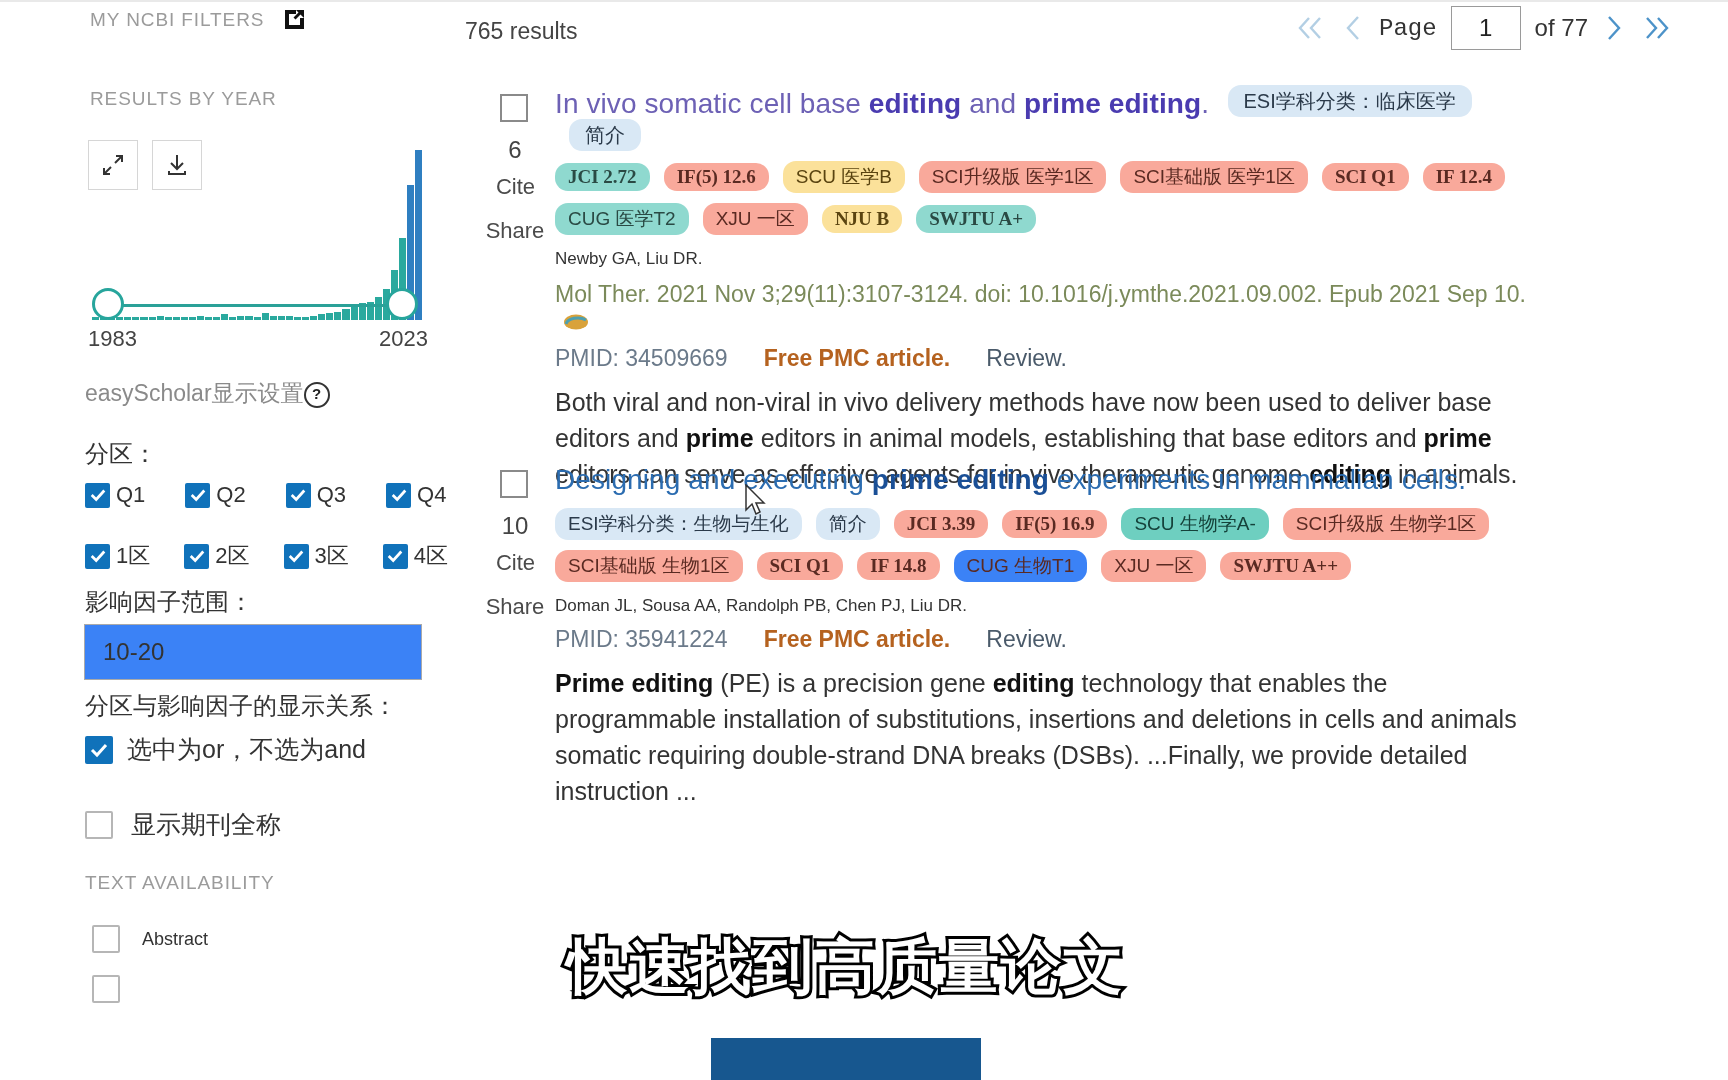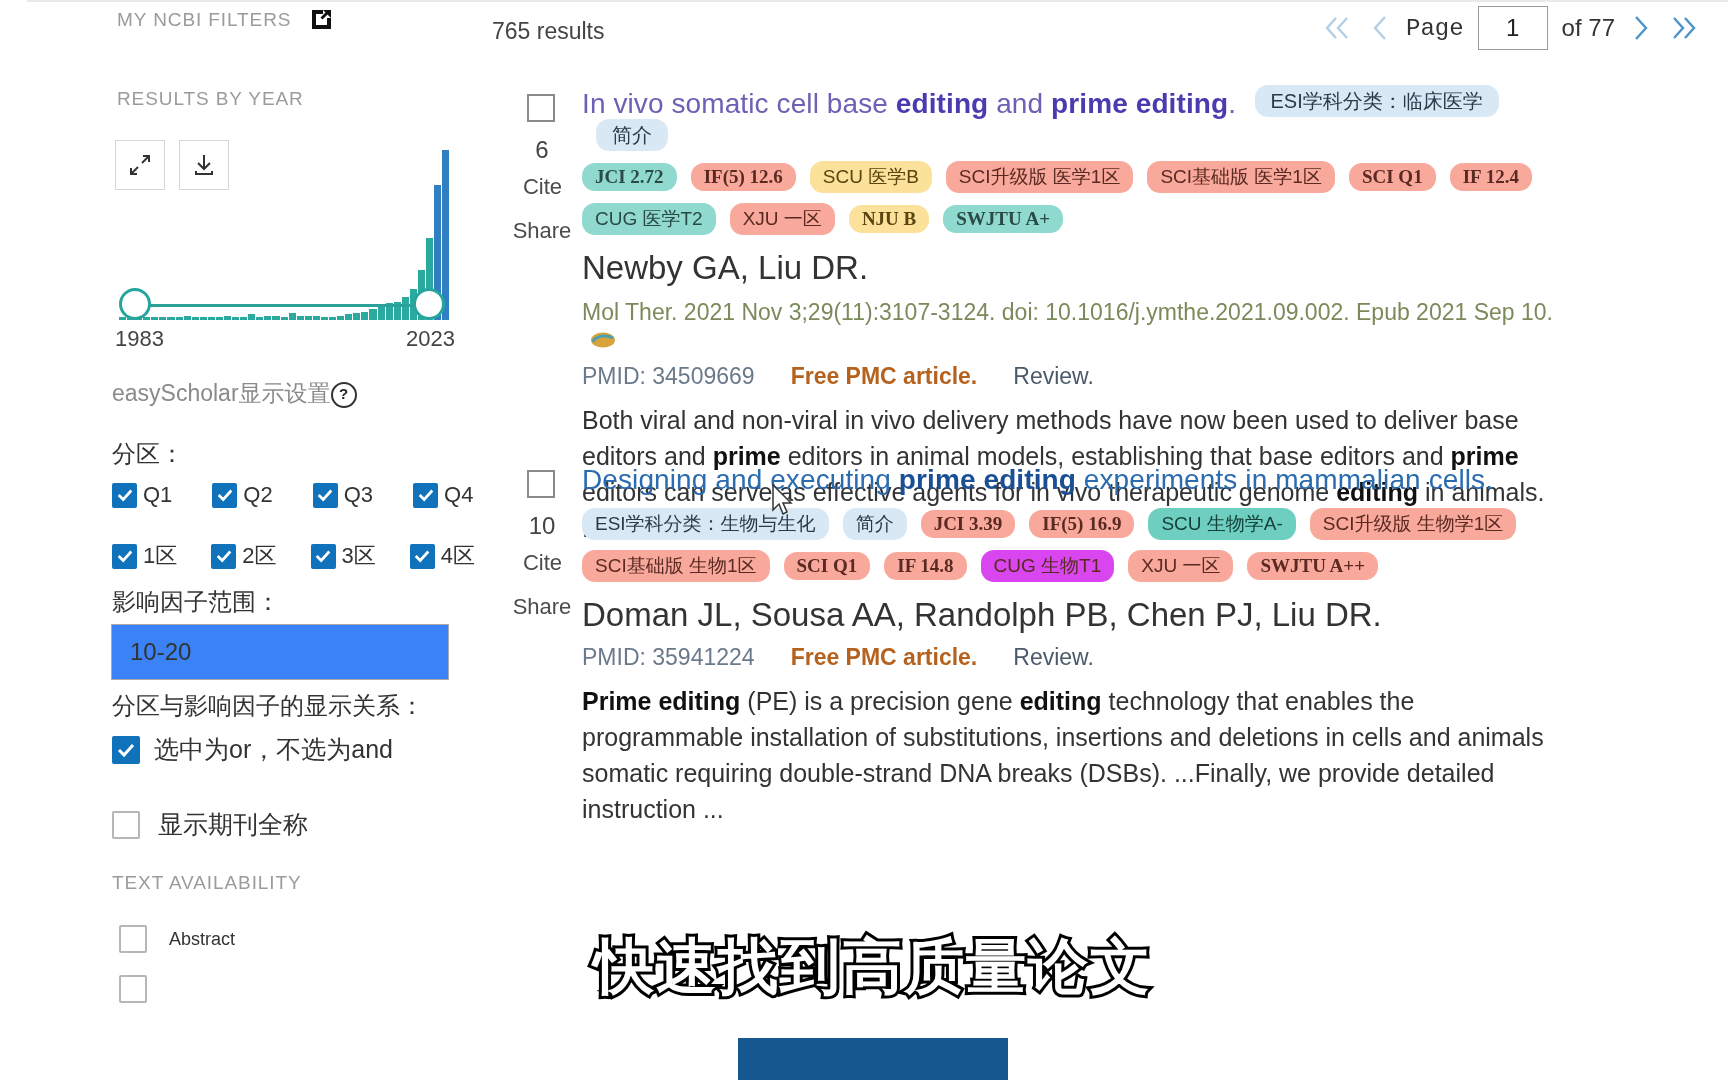--- a/index.html
+++ b/index.html
@@ -4,21 +4,21 @@
 <style>
   html,body{margin:0;padding:0;}
   body{
     width:1728px;height:1080px;
     background:#ffffff;
     font-family:"Liberation Sans",sans-serif;
     color:#333;
     overflow:hidden;
     position:relative;
   }
-  .page{position:relative;width:1692px;height:1080px;margin-left:27px;}
+  .page{position:relative;width:1692px;height:1080px;}
 
   
   .sidebar{position:absolute;left:0;top:0;width:500px;height:1080px;}
   .side-head{
     position:absolute;left:90px;
     font-size:19px;letter-spacing:.9px;color:#9b9b9b;
     font-family:"Liberation Sans",sans-serif;
     text-transform:uppercase;white-space:nowrap;
   }
   #ncbi-filters{top:8px;}
@@ -124,21 +124,21 @@
   .t-blue{color:#2b6cb0;}
   .t-blue b{color:#1a4f96;}
 
   .badges{display:flex;flex-wrap:wrap;gap:10px 14px;margin-top:10px;align-items:center;}
   .badge{
     border-radius:13px;padding:3px 13px;font-size:19px;white-space:nowrap;
     font-family:"Liberation Serif",serif;font-weight:bold;cursor:pointer;
   }
   .badge.cn{font-family:"Liberation Sans",sans-serif;font-weight:normal;}
 
-  .authors{margin-top:14px;font-size:33px;color:#333;}
+  .authors{margin-top:14px;font-size:17px;color:#333;}
   .cite-line{margin-top:12px;font-size:23px;color:#7b8a5a;}
   .pmid-line{margin-top:10px;font-size:23px;display:flex;gap:36px;align-items:baseline;}
   .pmid{color:#6b7a8a;}
   .pmc{color:#b5621f;font-weight:bold;cursor:pointer;}
   .review{color:#4a5a6a;}
   .snippet{margin-top:12px;font-size:25px;line-height:1.44;color:#333;}
   .snippet b{font-weight:bold;color:#111;}
 
   .doi-icon{display:inline-block;width:26px;height:20px;vertical-align:-3px;margin-left:8px;}
 
@@ -436,21 +436,21 @@
         <div class="badges" id="r2-badges">
             <span class="badge cn" style="background: rgb(217, 232, 245); color: rgb(43, 58, 74);">ESI学科分类：生物与生化</span>
             <span class="badge cn" style="background: rgb(217, 232, 245); color: rgb(43, 58, 74);">简介</span>
             <span class="badge" style="background: rgb(249, 169, 155); color: rgb(90, 42, 34);">JCI 3.39</span>
             <span class="badge" style="background: rgb(249, 169, 155); color: rgb(90, 42, 34);">IF(5) 16.9</span>
             <span class="badge cn" style="background: rgb(110, 207, 192); color: rgb(21, 66, 58);">SCU 生物学A-</span>
             <span class="badge cn" style="background: rgb(249, 169, 155); color: rgb(90, 42, 34);">SCI升级版 生物学1区</span>
             <span class="badge cn" style="background: rgb(249, 169, 155); color: rgb(90, 42, 34);">SCI基础版 生物1区</span>
             <span class="badge" style="background: rgb(249, 169, 155); color: rgb(90, 42, 34);">SCI Q1</span>
             <span class="badge" style="background: rgb(249, 169, 155); color: rgb(90, 42, 34);">IF 14.8</span>
-            <span class="badge cn" style="background: #d946ef; color: rgb(90, 42, 34);">CUG 生物T1</span>
+            <span class="badge cn" style="background: #3b82f6; color: rgb(90, 42, 34);">CUG 生物T1</span>
             <span class="badge cn" style="background: rgb(249, 169, 155); color: rgb(90, 42, 34);">XJU 一区</span>
             <span class="badge" style="background: rgb(249, 169, 155); color: rgb(90, 42, 34);">SWJTU A++</span>
           </div>
         <div class="authors">Doman JL, Sousa AA, Randolph PB, Chen PJ, Liu DR.</div>
         <div class="pmid-line">
           <span class="pmid">PMID: 35941224</span>
           <span class="pmc">Free PMC article.</span>
           <span class="review">Review.</span>
         </div>
         <div class="snippet" id="r2-snippet"><b>Prime editing</b><span> (PE) is a precision gene </span><b>editing</b><span> technology that enables the programmable installation of substitutions, insertions and deletions in cells and animals somatic requiring double-strand DNA breaks (DSBs). ...Finally, we provide detailed instruction ...</span></div>

